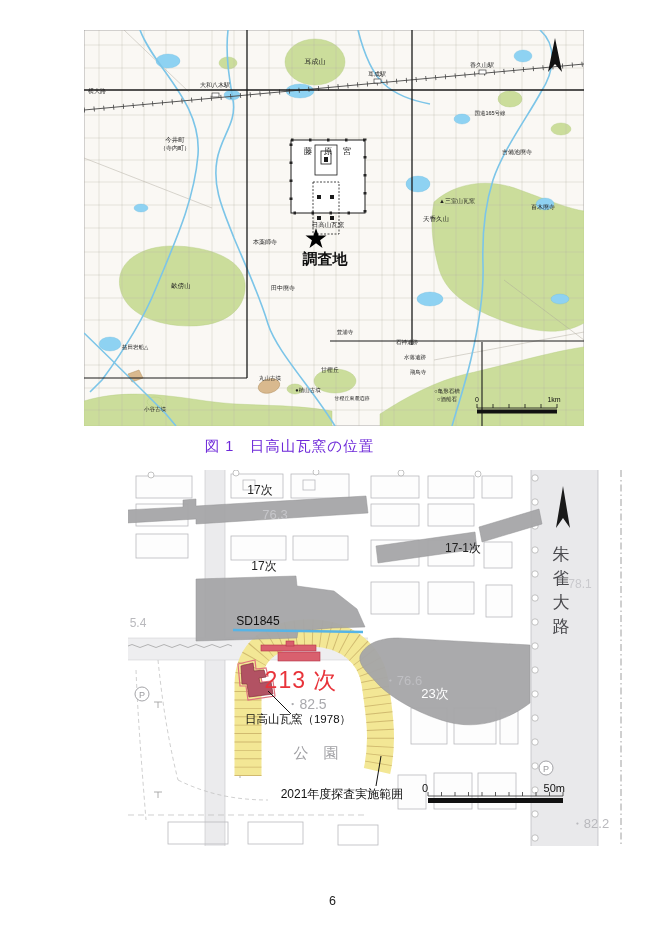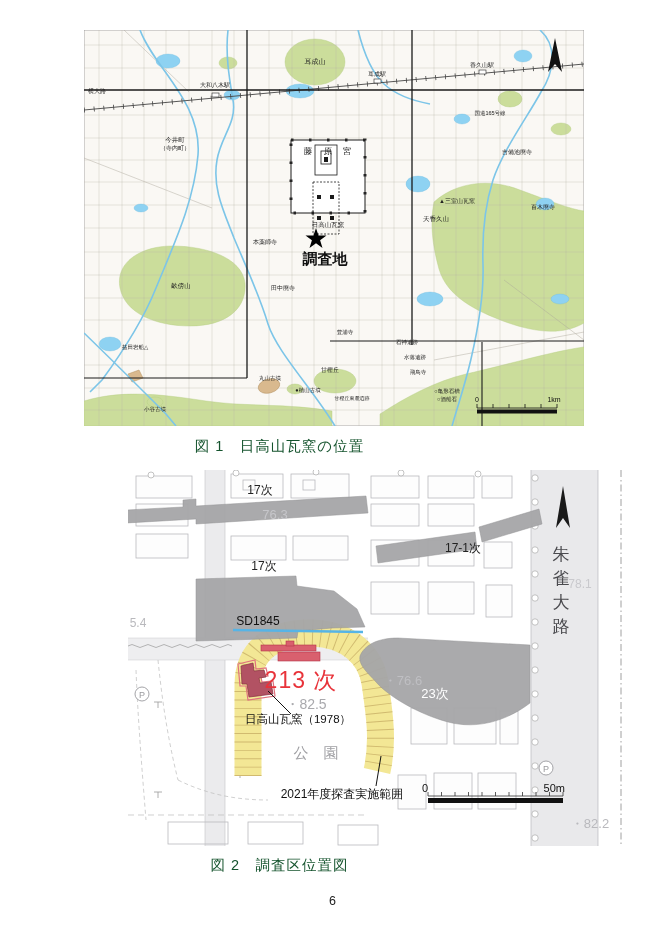--- a/index.html
+++ b/index.html
@@ -1,21 +1,21 @@
 <!DOCTYPE html>
 <html><head>
 <meta charset="utf-8">
 <style>
   html,body{margin:0;padding:0;background:#fff;}
   #page{position:relative;width:665px;height:940px;background:#ffffff;
         font-family:"Liberation Sans","DejaVu Sans",sans-serif;overflow:hidden;}
   .map{position:absolute;}
   #map1{left:84px;top:30px;width:500px;height:396px;}
   #map2{left:85px;top:470px;width:497px;height:376px;margin-left:43px;}
-  .caption{position:absolute;left:0;width:559px;text-align:center;color:#14532d;
+  .caption{position:absolute;left:10px;width:559px;text-align:center;color:#6d28d9;
            font-size:14.5px;letter-spacing:1px;}
   #cap1{top:437px;}
   #cap2{top:856px;}
   #pageno{position:absolute;left:0;top:894px;width:665px;text-align:center;
           font-size:12.5px;color:#222;}
   svg{display:block;}
   svg text{font-family:"Liberation Sans","DejaVu Sans",sans-serif;}
 </style>
 </head>
 <body>
@@ -297,16 +297,15 @@
 
       <g>
         <text x="294" y="322" font-size="11" fill="#111" text-anchor="start">0</text>
         <text x="437" y="322" font-size="11" fill="#111" text-anchor="end">50m</text>
         <path d="M300 326H435 M300 322V326M313.5 322V326M327 322V326M340.5 322V326M354 322V326M367.5 322V326M381 322V326M394.5 322V326M408 322V326M421.5 322V326M435 322V326" stroke="#333" stroke-width="0.8" fill="none"></path>
         <rect x="300" y="328" width="135" height="5" fill="#111"></rect>
       </g>
     </svg>
   </div>
 
-  <div class="caption" id="cap2">図 2　調査区位置図</div>
 
   <div id="pageno">6</div>
 </div>
 
 </body></html>

